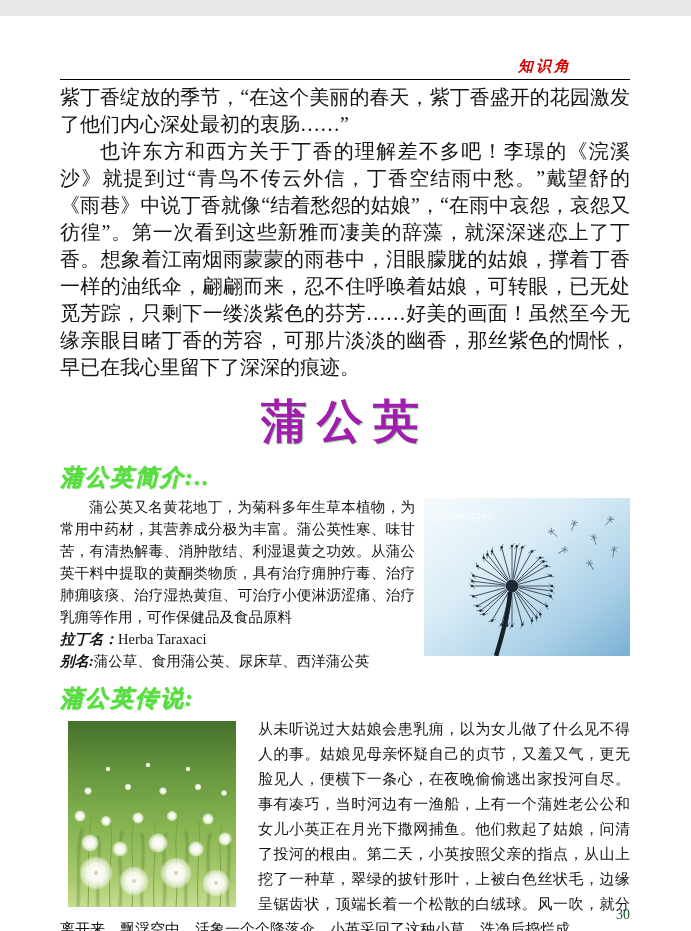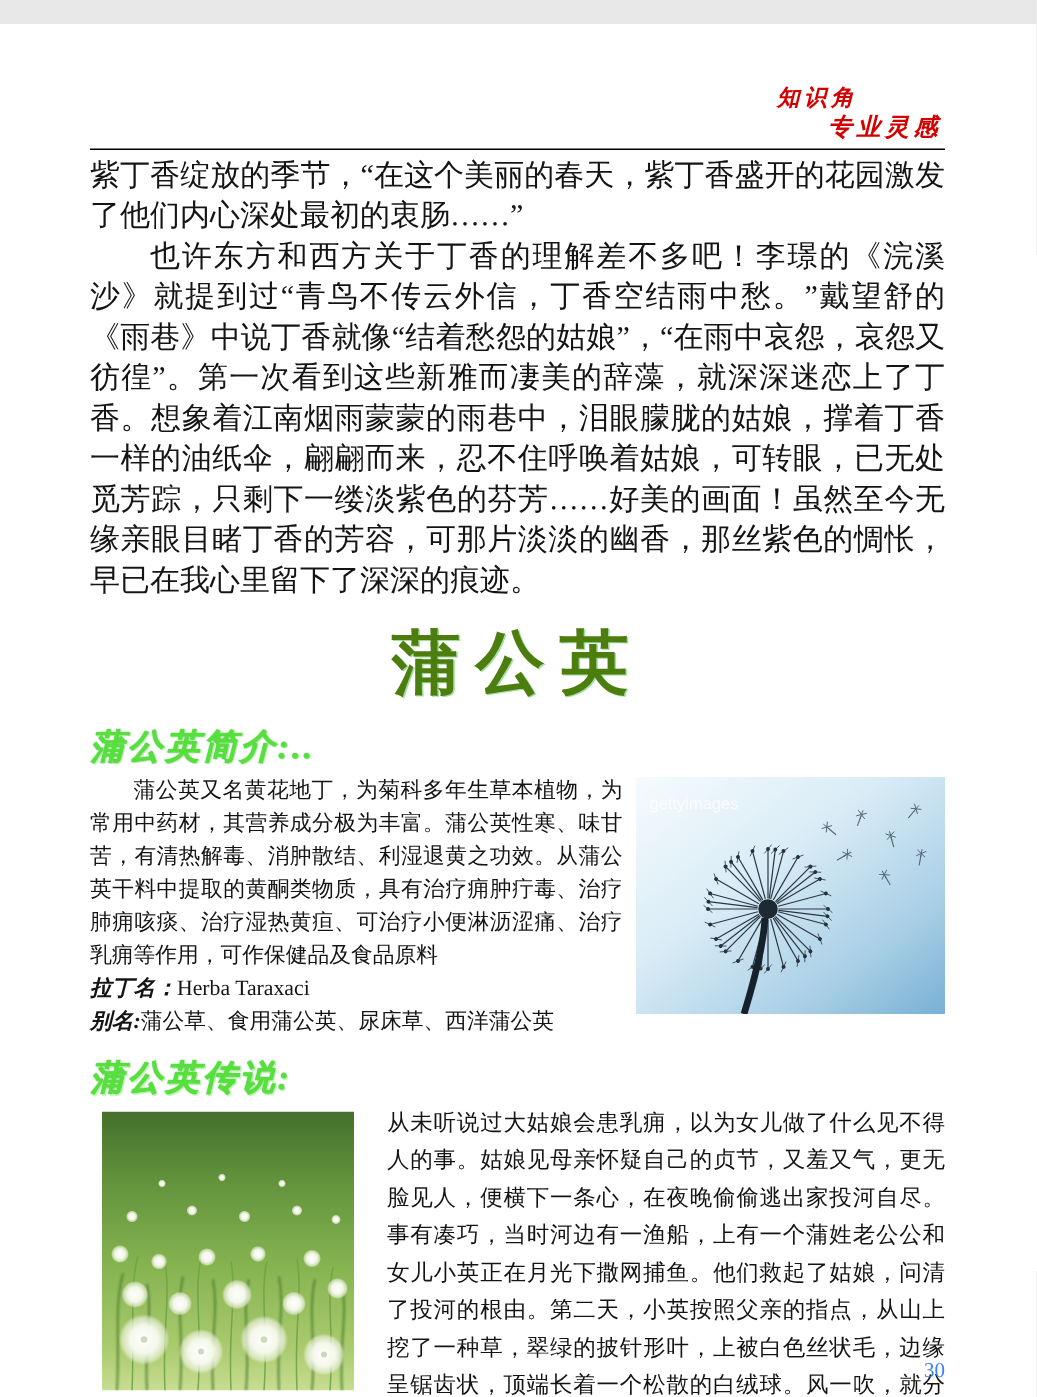--- a/index.html
+++ b/index.html
@@ -14,21 +14,21 @@
        font-weight:bold;font-style:italic;letter-spacing:3px;}
   .hdr .l1{padding-right:58px;}
   .hdr .l2{padding-right:2px;font-size:16px;}
   .hdr-rule{border:none;border-top:1.5px solid #000;margin:3px 0 4px 0;}
   
   .bp{font-size:20px;line-height:27px;text-align:justify;margin:0;}
   .indent{text-indent:2em;}
   
   .title{
     text-align:center;font-size:46px;line-height:58px;margin:12px 0 2px 0;
-    color:#4d7c0f;font-weight:bold;letter-spacing:10px;
+    color:#a21caf;font-weight:bold;letter-spacing:10px;
     text-shadow:1px 1px 0 #9de09d;
   }
   
   .sec{
     font-size:23px;line-height:28px;margin:13px 0 4px 0;color:#56e13a;
     font-weight:bold;letter-spacing:2px;
     text-shadow:0 0 1px #2fae2f, 1px 1px 0 #c9f7c0;
     font-style:italic;
   }
   
@@ -39,32 +39,31 @@
   .meta{margin:0;}
   .meta .lbl{font-weight:bold;font-style:italic;}
   .meta .gap{display:inline-block;width:66px;}
   
   .legend-p{font-size:15px;line-height:25px;text-align:justify;margin:0;}
   .legend-wrap{font-size:15px;line-height:25px;text-align:justify;}
   .legend-wrap p{margin:0;}
   .photo-grass{float:left;width:168px;height:186px;margin:4px 22px 4px 8px;}
   .photo-grass svg{display:block;width:100%;height:100%;}
   .clear{clear:both;}
-  .page-num{position:absolute;right:61px;bottom:24px;font-size:14px;color:#3b82f6;}
+  .page-num{position:absolute;right:61px;bottom:24px;font-size:14px;color:#14532d;}
   .wm{font-family:"Liberation Sans","DejaVu Sans",sans-serif;}
 </style>
 </head>
 <body>
 
 <div class="page">
   <div class="content">
 
     <div class="hdr">
       <div class="l1">知识角</div>
-      <div class="l2">专业灵感</div>
     </div>
     <hr class="hdr-rule">
 
     <p class="bp">紫丁香绽放的季节，“在这个美丽的春天，紫丁香盛开的花园激发了他们内心深处最初的衷肠……”</p>
     <p class="bp indent">也许东方和西方关于丁香的理解差不多吧！李璟的《浣溪沙》就提到过“青鸟不传云外信，丁香空结雨中愁。”戴望舒的《雨巷》中说丁香就像“结着愁怨的姑娘”，“在雨中哀怨，哀怨又彷徨”。第一次看到这些新雅而凄美的辞藻，就深深迷恋上了丁香。想象着江南烟雨蒙蒙的雨巷中，泪眼朦胧的姑娘，撑着丁香一样的油纸伞，翩翩而来，忍不住呼唤着姑娘，可转眼，已无处觅芳踪，只剩下一缕淡紫色的芬芳……好美的画面！虽然至今无缘亲眼目睹丁香的芳容，可那片淡淡的幽香，那丝紫色的惆怅，早已在我心里留下了深深的痕迹。</p>
 
     <h1 class="title">蒲公英</h1>
 
     <h2 class="sec">蒲公英简介:..</h2>
     <div class="intro-block">

